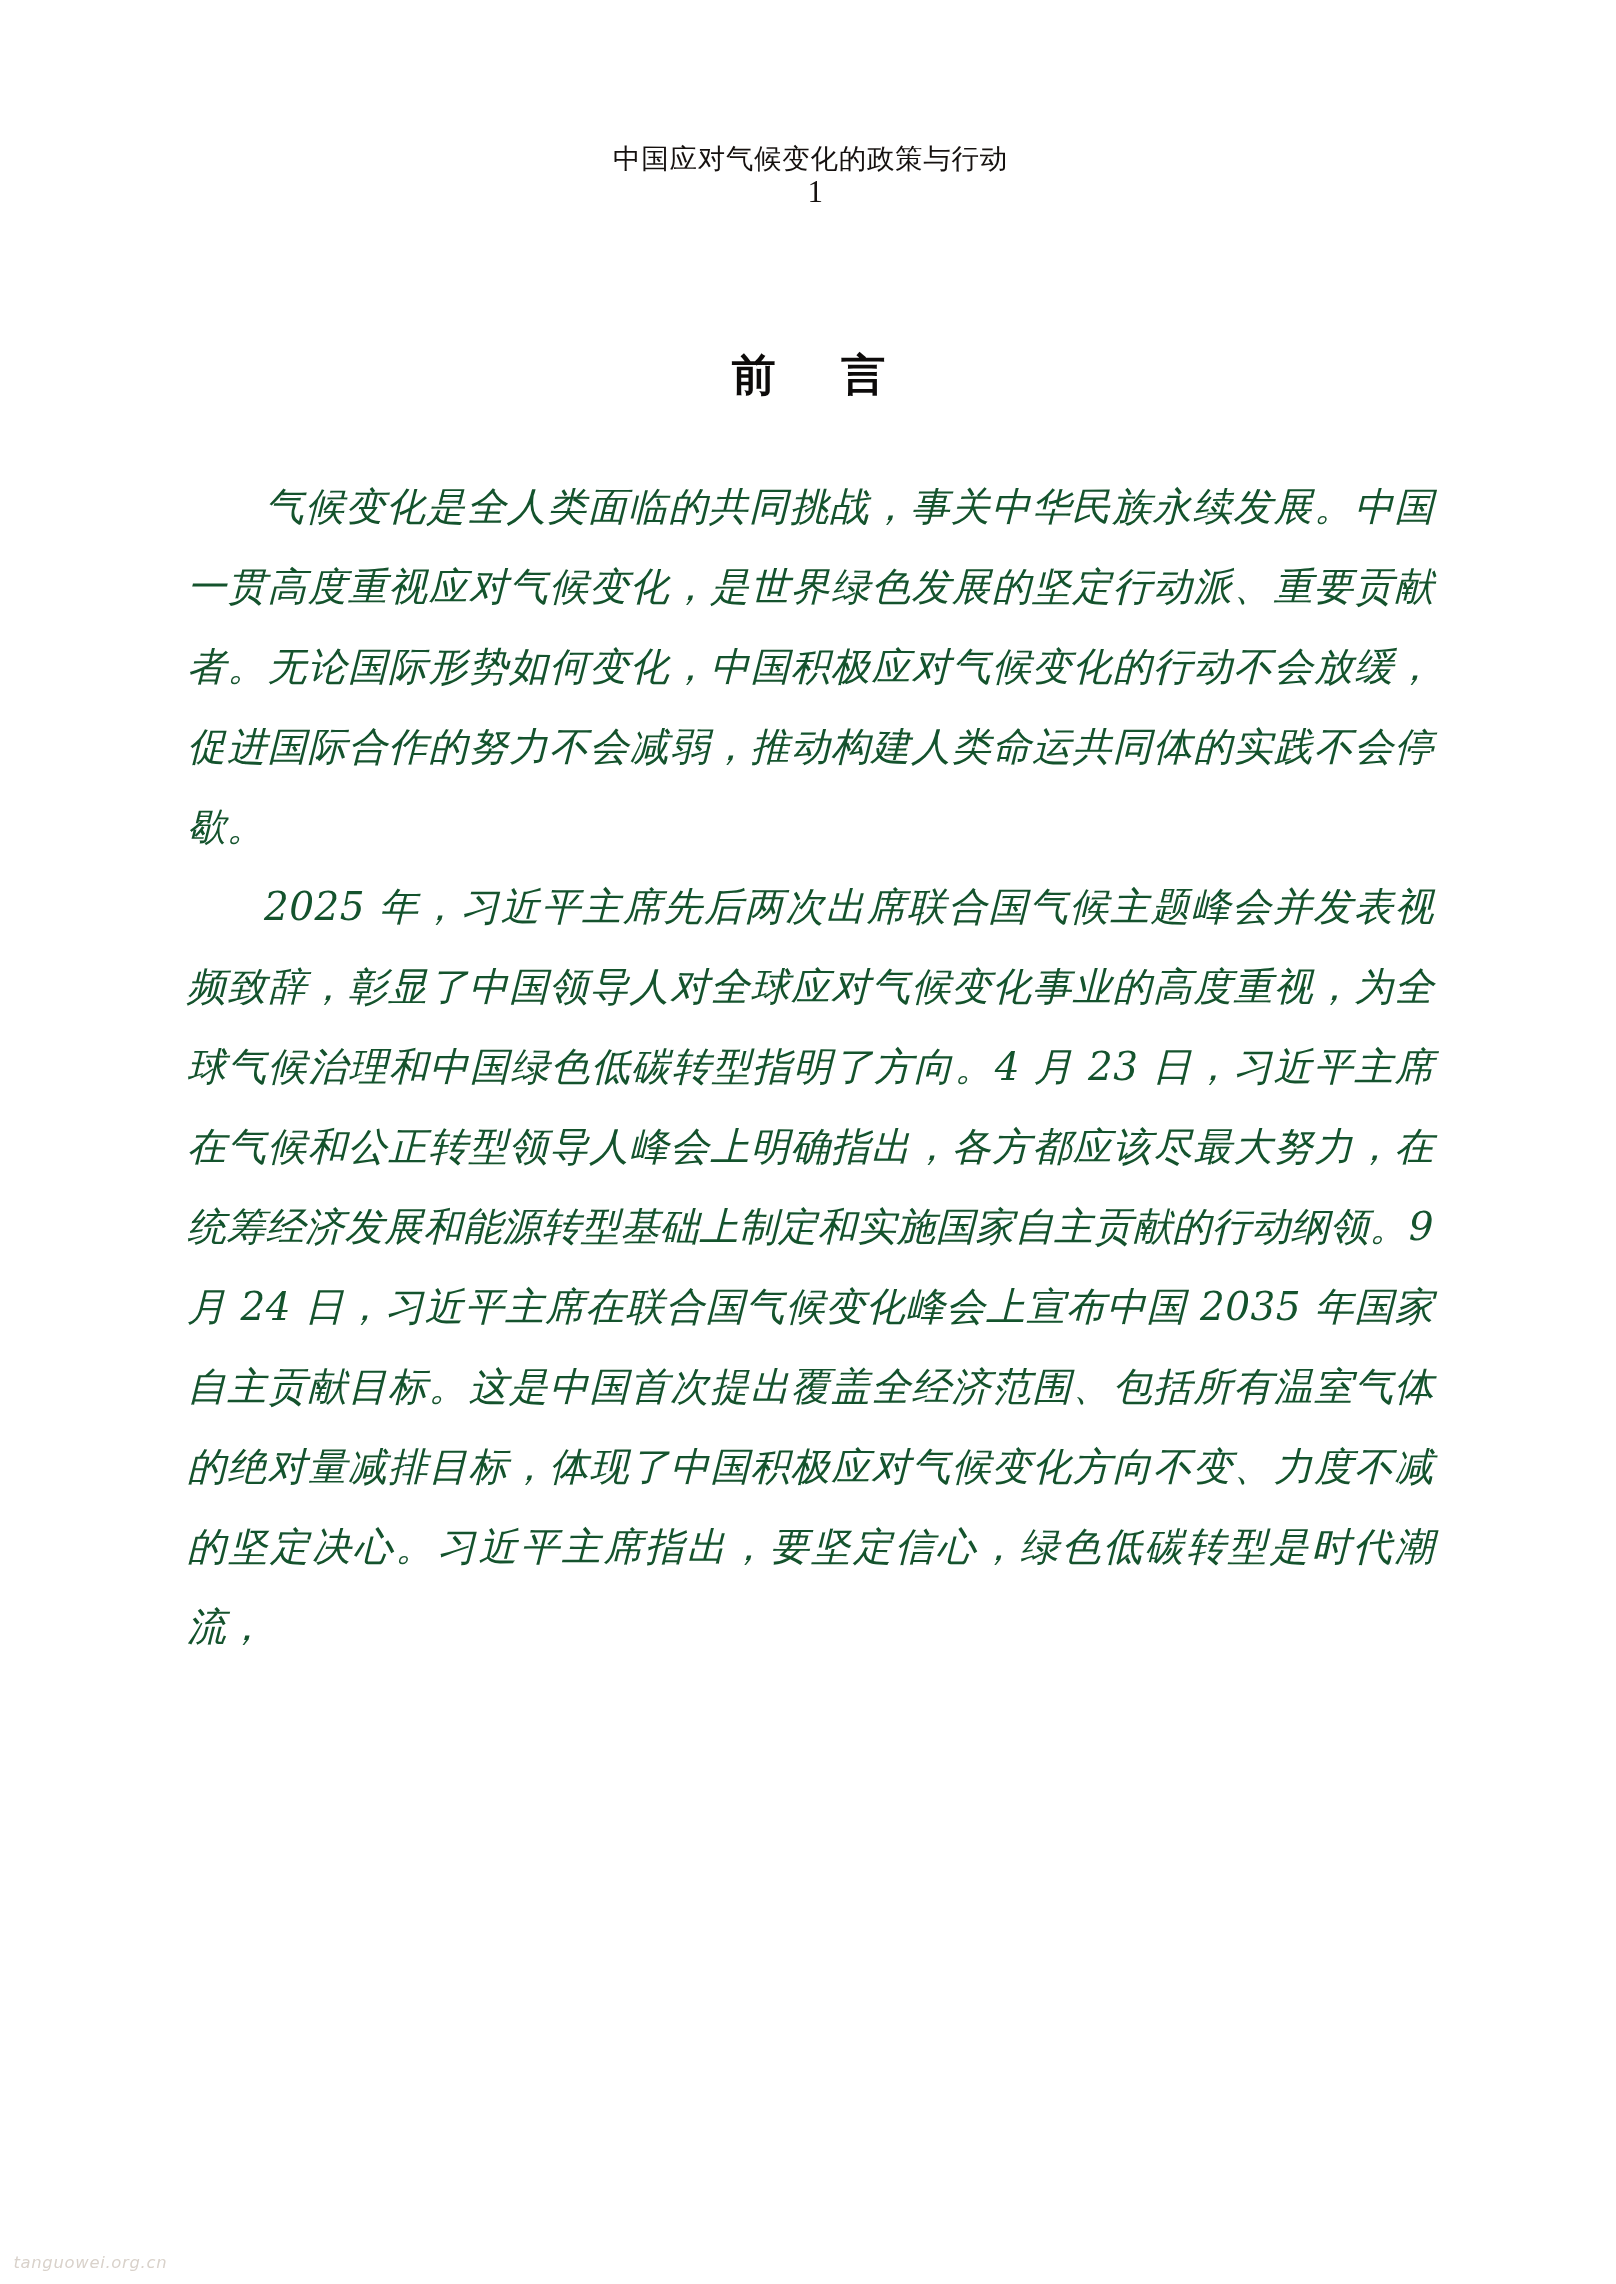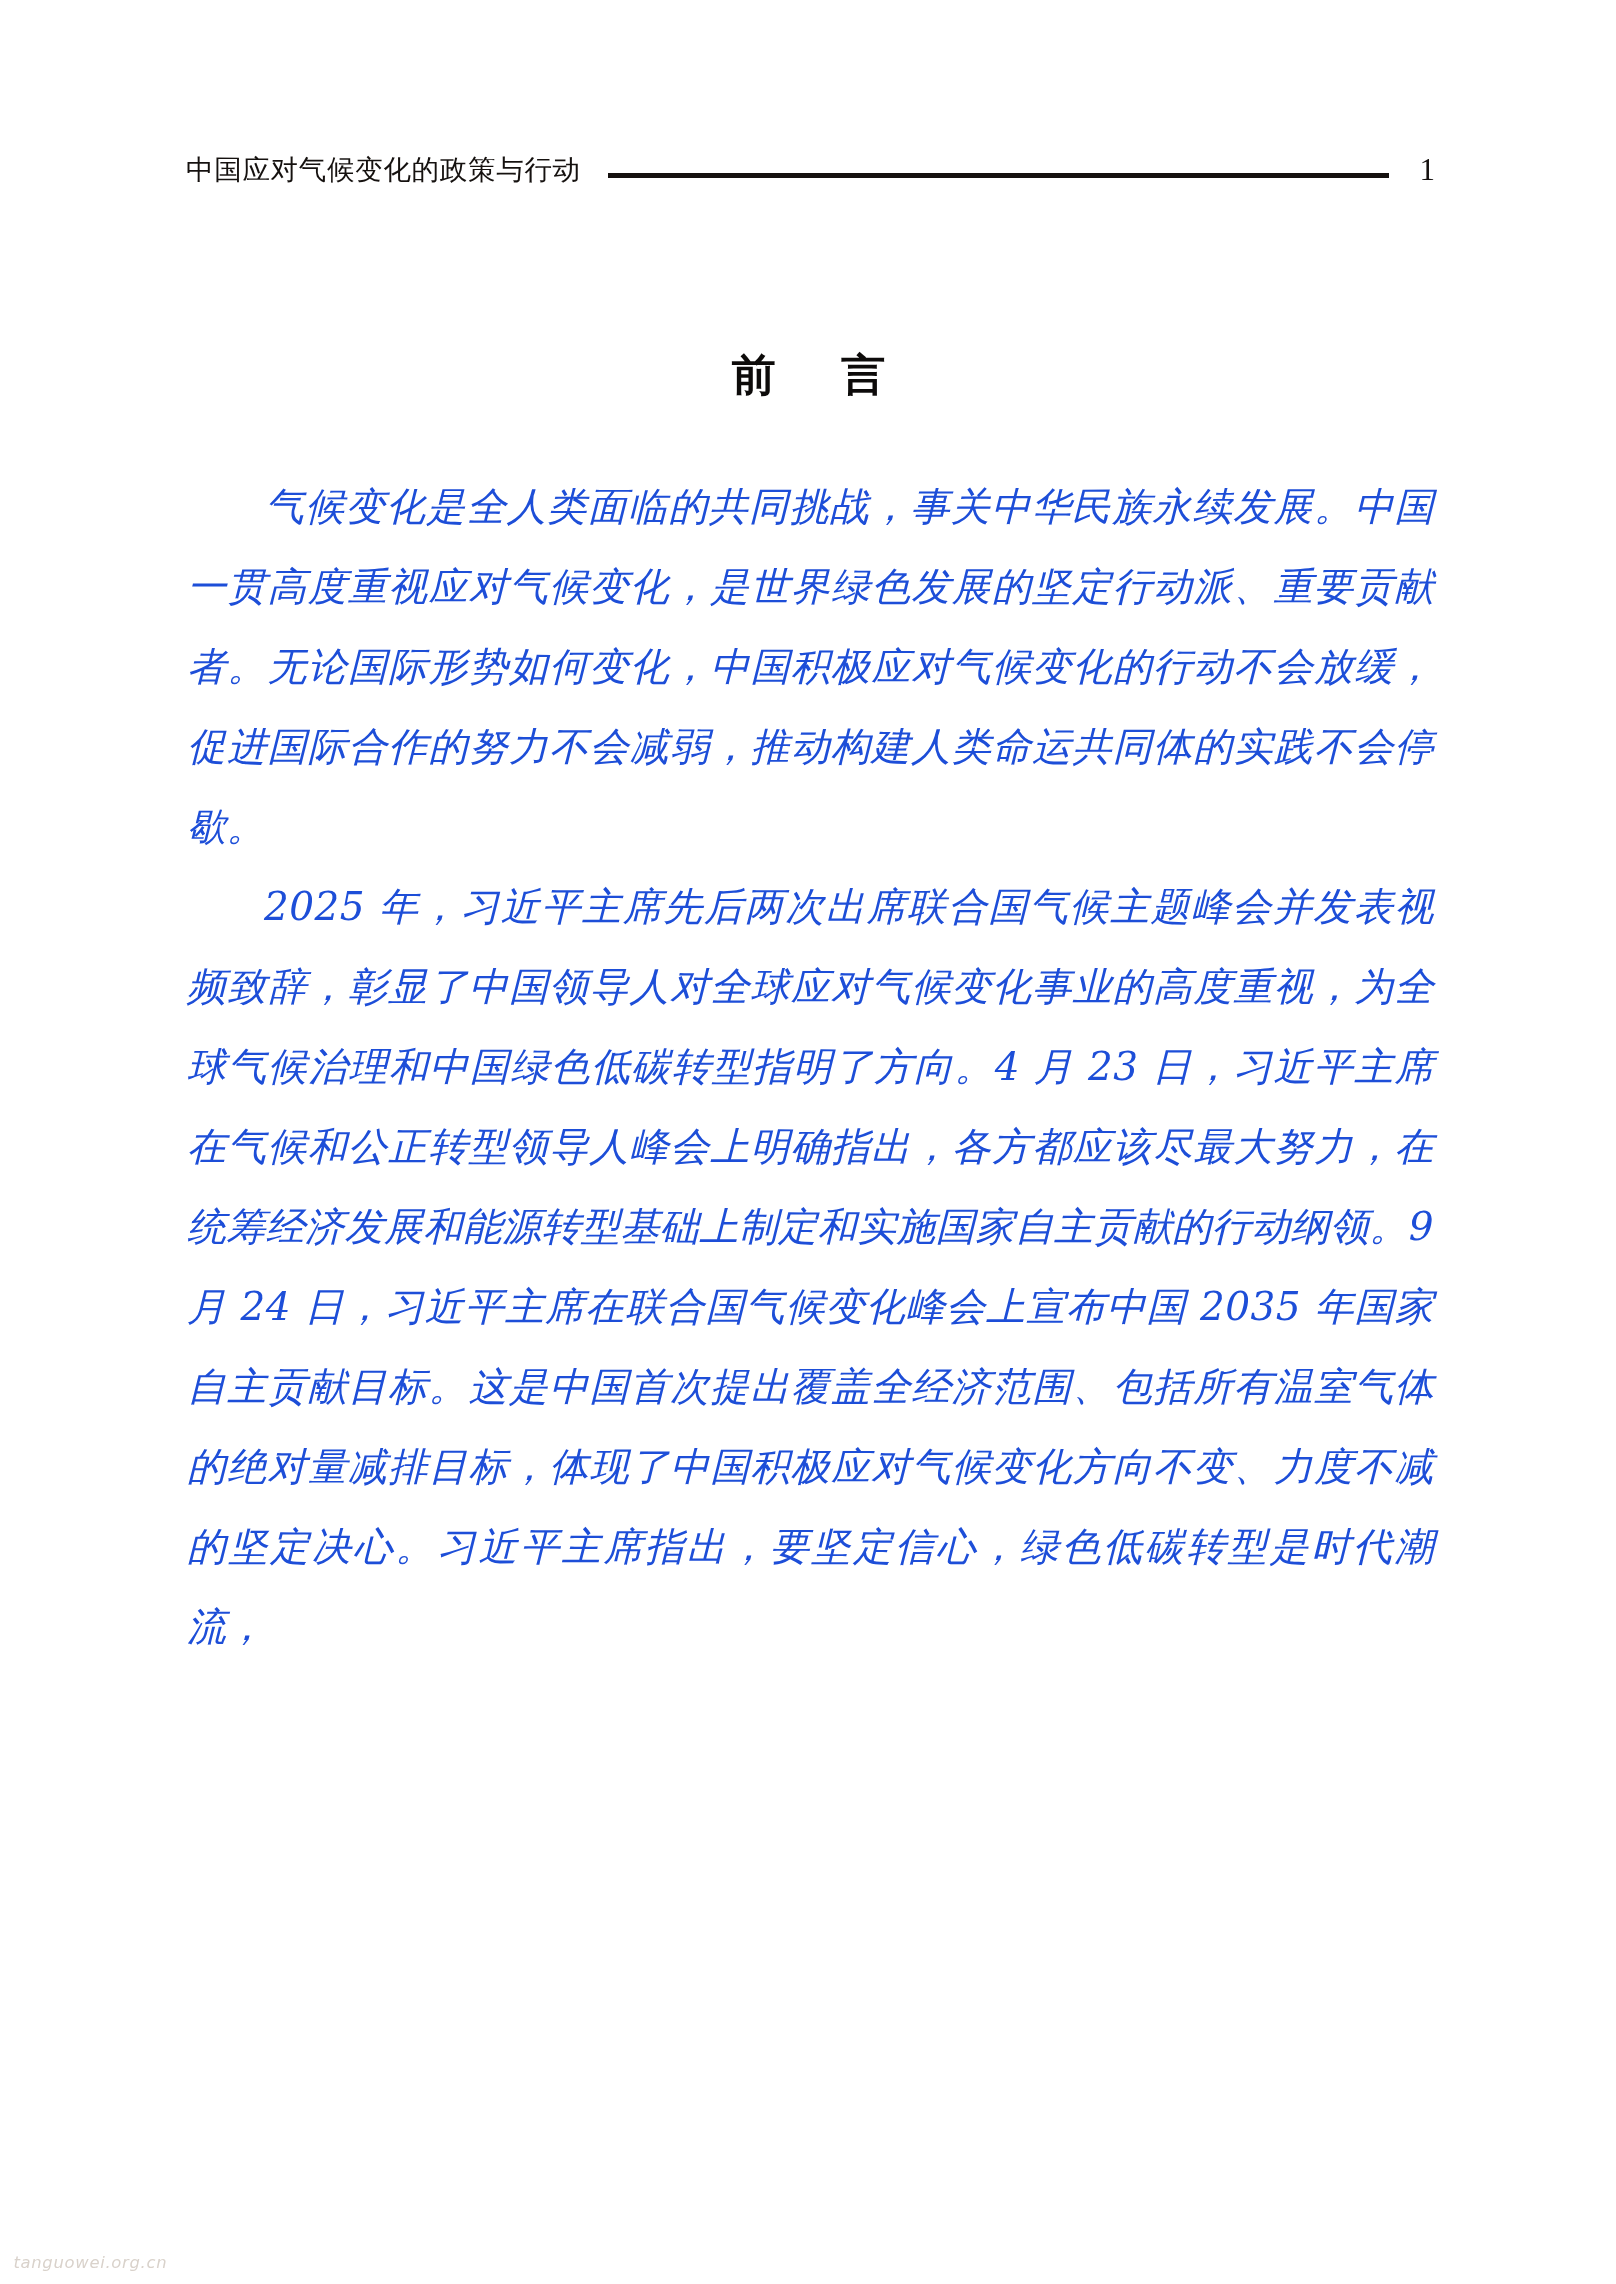--- a/index.html
+++ b/index.html
@@ -22,20 +22,21 @@
   
   .running-header {
     position: absolute;
     left: 186px;
     top: 145px;
     width: 1249px;
     height: 52px;
     display: flex;
     align-items: center;
     gap: 0;
+    flex-direction: column;
   }
   .header-title {
     font-family: "DejaVu Sans", "Liberation Sans", sans-serif;
     font-size: 27.5px;
     letter-spacing: 0.7px;
     color: #15110f;
     white-space: nowrap;
     line-height: 1;
     padding-bottom: 3px;
   }
@@ -78,21 +79,21 @@
   .body-copy {
     position: absolute;
     left: 187px;
     top: 467px;
     width: 1247px;
   }
   .para {
     font-family: "DejaVu Serif", "Liberation Serif", serif;
     font-size: 39px;
     line-height: 80px;
-    color: #1d4ed8;
+    color: #14532d;
     text-align: justify;
     text-justify: inter-character;
     letter-spacing: 0.4px;
     margin: 0;
     
     font-style: italic;
     font-synthesis: style;
   }
   .para + .para {
     margin-top: 0;

